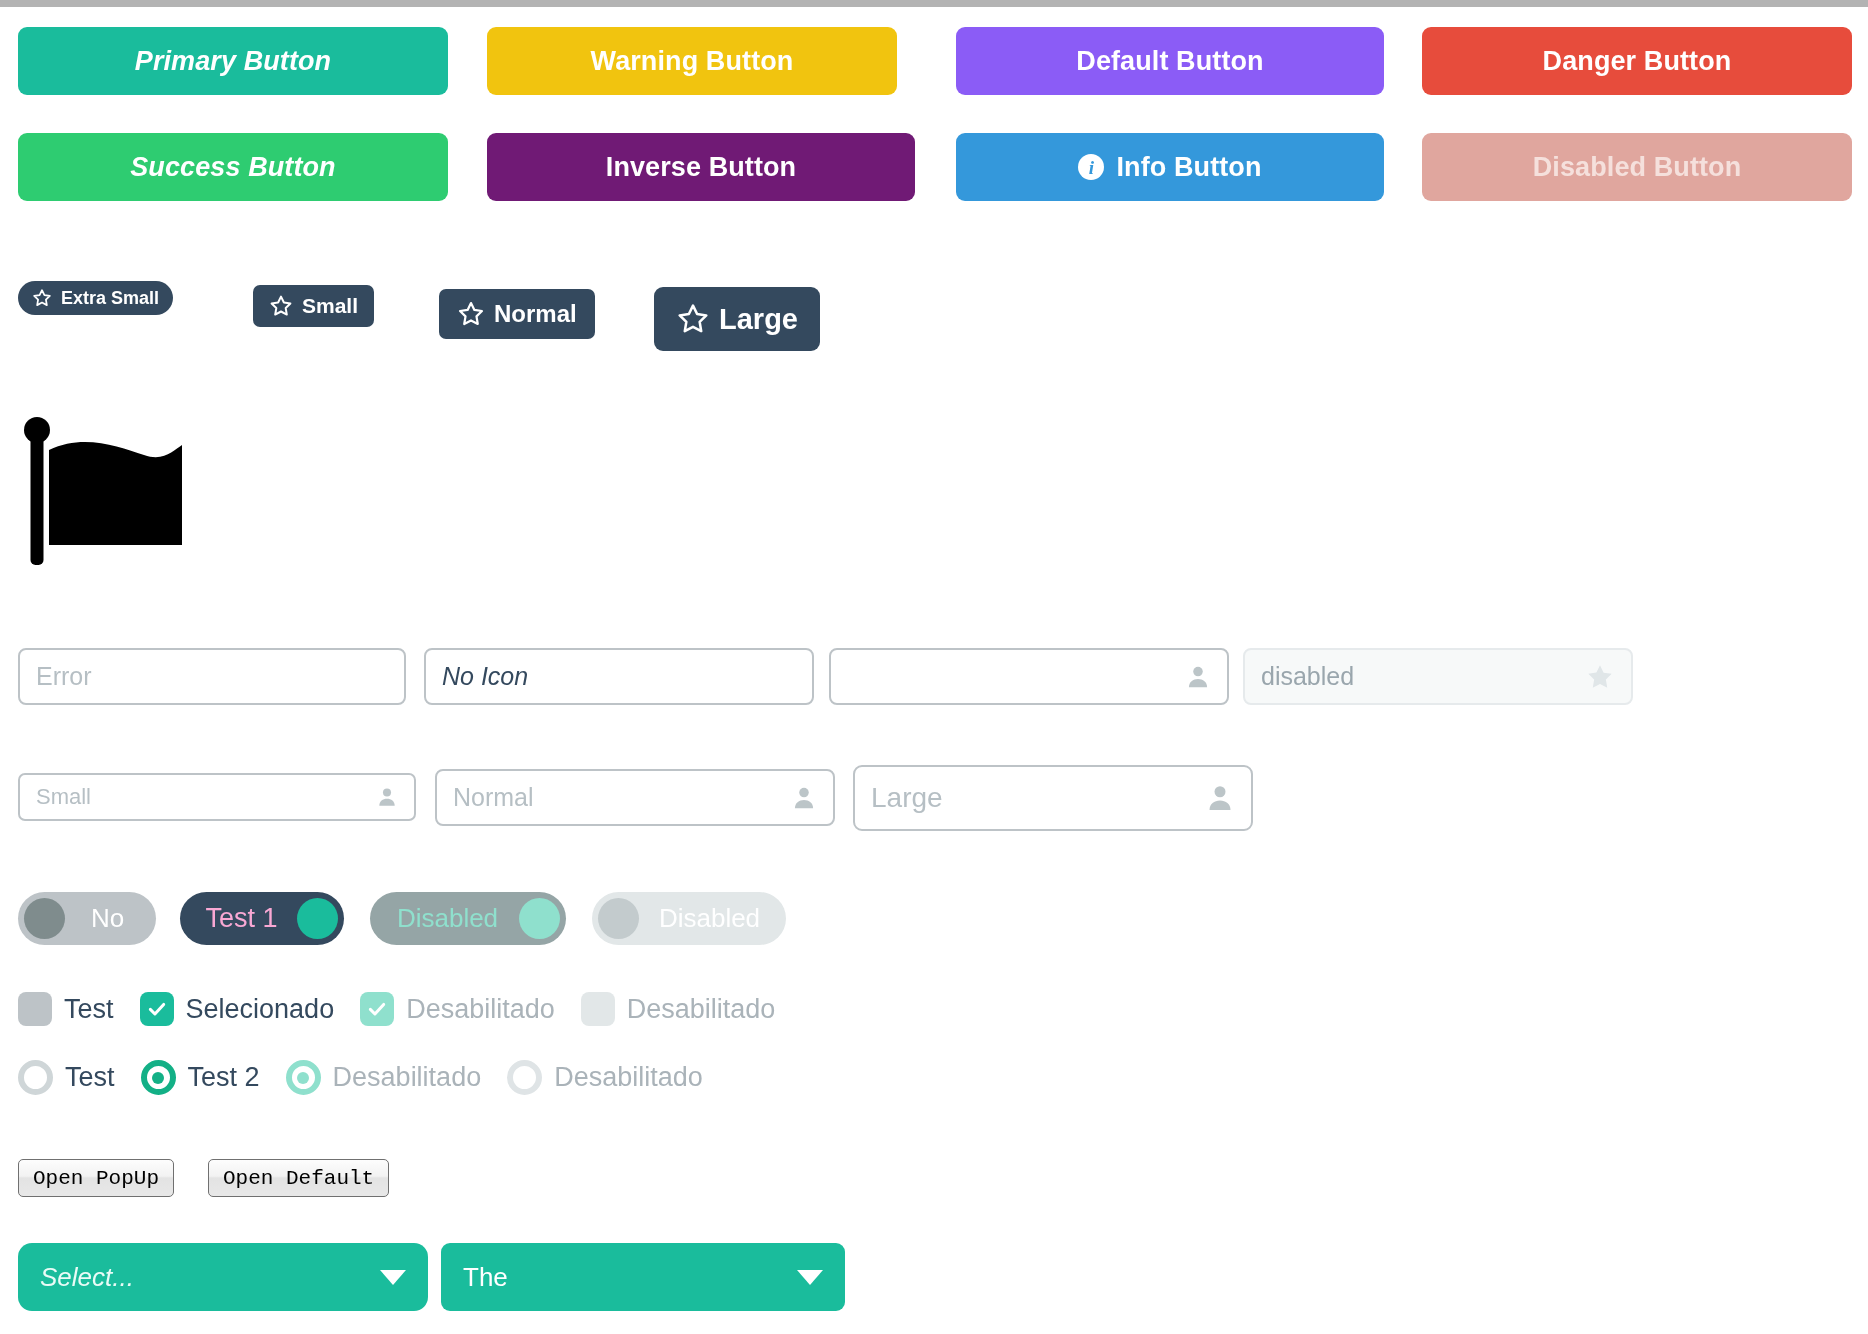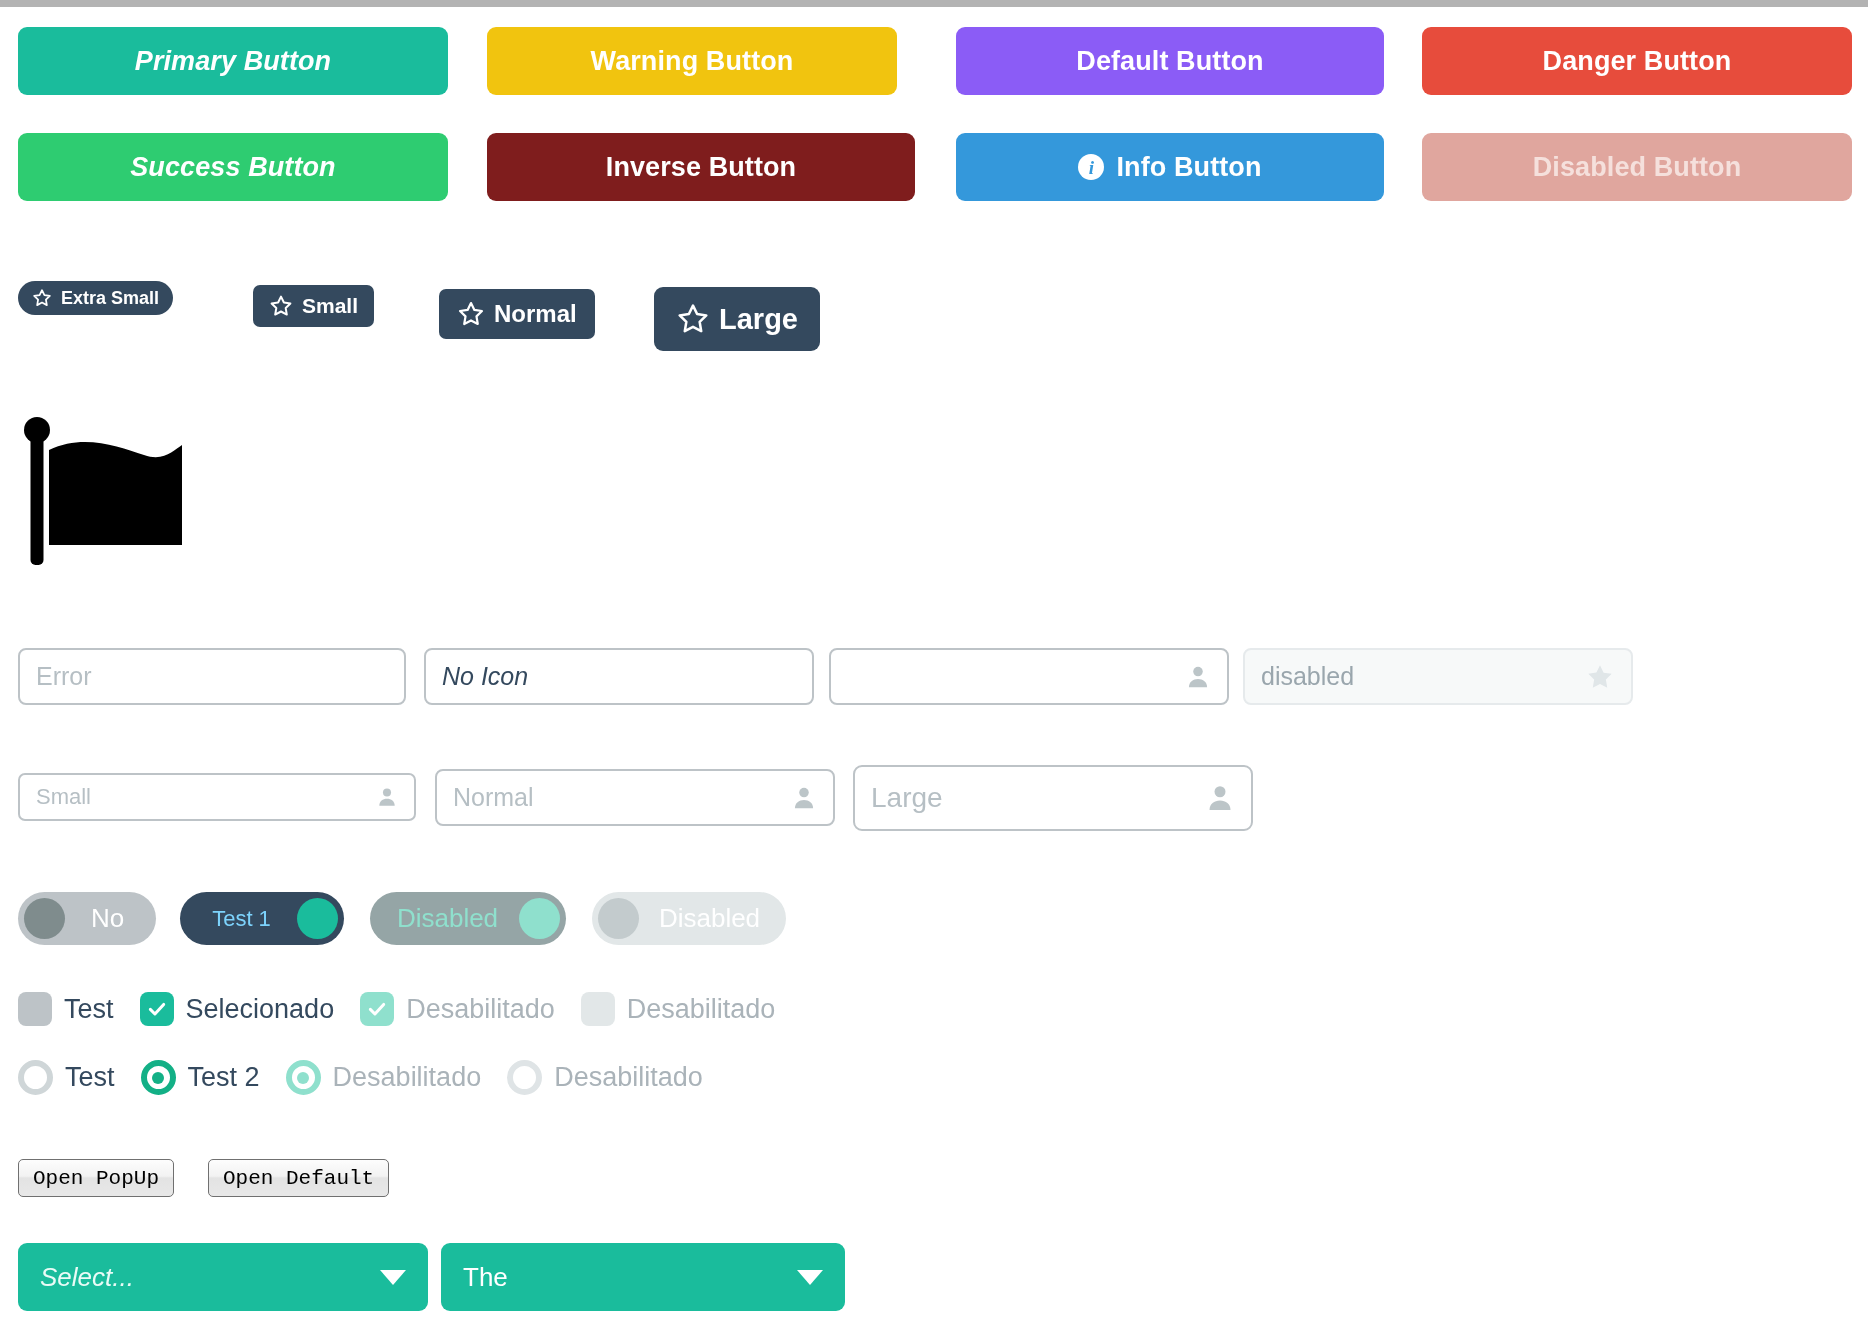--- a/index.html
+++ b/index.html
@@ -41,21 +41,21 @@
   .bigbtn.w3 { left: 956px;  width: 428px; }
   .bigbtn.w4 { left: 1422px; width: 430px; }
   .bigbtn.inv2 { left: 487px; width: 428px; }
   .bigbtn.info3 { left: 956px; width: 428px; }
 
   .c-primary  { background: #1abc9c; }
   .c-warning  { background: #f1c40f; }
   .c-default  { background: #8b5cf6; }
   .c-danger   { background: #e74c3c; }
   .c-success  { background: #2ecc71; }
-  .c-inverse  { background: #7f1d1d; }
+  .c-inverse  { background: #701a75; }
   .c-info     { background: #3498db; }
   .c-disabled { background: #e0a69e; color: #f5e0dc; cursor: default; }
 
   .info-icon {
     width: 26px; height: 26px;
     border-radius: 50%;
     background: #ffffff;
     color: #3498db;
     font-size: 19px;
     font-weight: bold;
@@ -124,21 +124,21 @@
   }
   .toggle .knob { border-radius: 50%; flex: none; }
   .toggle .tlabel { flex: 1; text-align: center; white-space: nowrap; }
 
   .tg1 { left: 18px;  top: 885px; width: 138px; height: 53px; background: #bdc3c7; padding: 0 6px; }
   .tg1 .knob { width: 41px; height: 41px; background: #7f8c8d; }
   .tg1 .tlabel { color: #ffffff; font-size: 26px; }
 
   .tg2 { left: 180px; top: 885px; width: 164px; height: 53px; background: #34495e; padding: 0 6px; }
   .tg2 .knob { width: 41px; height: 41px; background: #1abc9c; order: 2; }
-  .tg2 .tlabel { color: #7dd3fc; font-size: 22px; order: 1; }
+  .tg2 .tlabel { color: #f9a8d4; font-size: 27px; order: 1; }
 
   .tg3 { left: 370px; top: 885px; width: 196px; height: 53px; background: #95a5a6; padding: 0 6px; }
   .tg3 .knob { width: 41px; height: 41px; background: #8fe0cd; order: 2; }
   .tg3 .tlabel { color: #8fe0cd; font-size: 26px; order: 1; }
 
   .tg4 { left: 592px; top: 885px; width: 194px; height: 53px; background: #e2e7e8; padding: 0 6px; }
   .tg4 .knob { width: 41px; height: 41px; background: #c3cbcd; }
   .tg4 .tlabel { color: #ffffff; font-size: 26px; }
 
   
@@ -201,21 +201,21 @@
     font-family: "Liberation Sans", sans-serif;
   }
   .sel .sv { flex: 1; font-size: 26px; white-space: nowrap; }
   .sel .sv.ph { font-style: italic; color: #e9fbf6; }
   .sel .caret {
     width: 0; height: 0; flex: none;
     border-left: 13px solid transparent;
     border-right: 13px solid transparent;
     border-top: 15px solid #ffffff;
   }
-  .sl1 { left: 18px;  top: 1236px; width: 410px; height: 68px; }
+  .sl1 { left: 18px;  top: 1236px; width: 410px; height: 68px; border-radius: 14px; }
   .sl2 { left: 441px; top: 1236px; width: 404px; height: 68px; }
 </style>
 </head>
 <body>
 
 <div class="topbar"></div>
 
 <div class="page">
 
   <div class="btn-row" style="top:20px;height:68px;">

